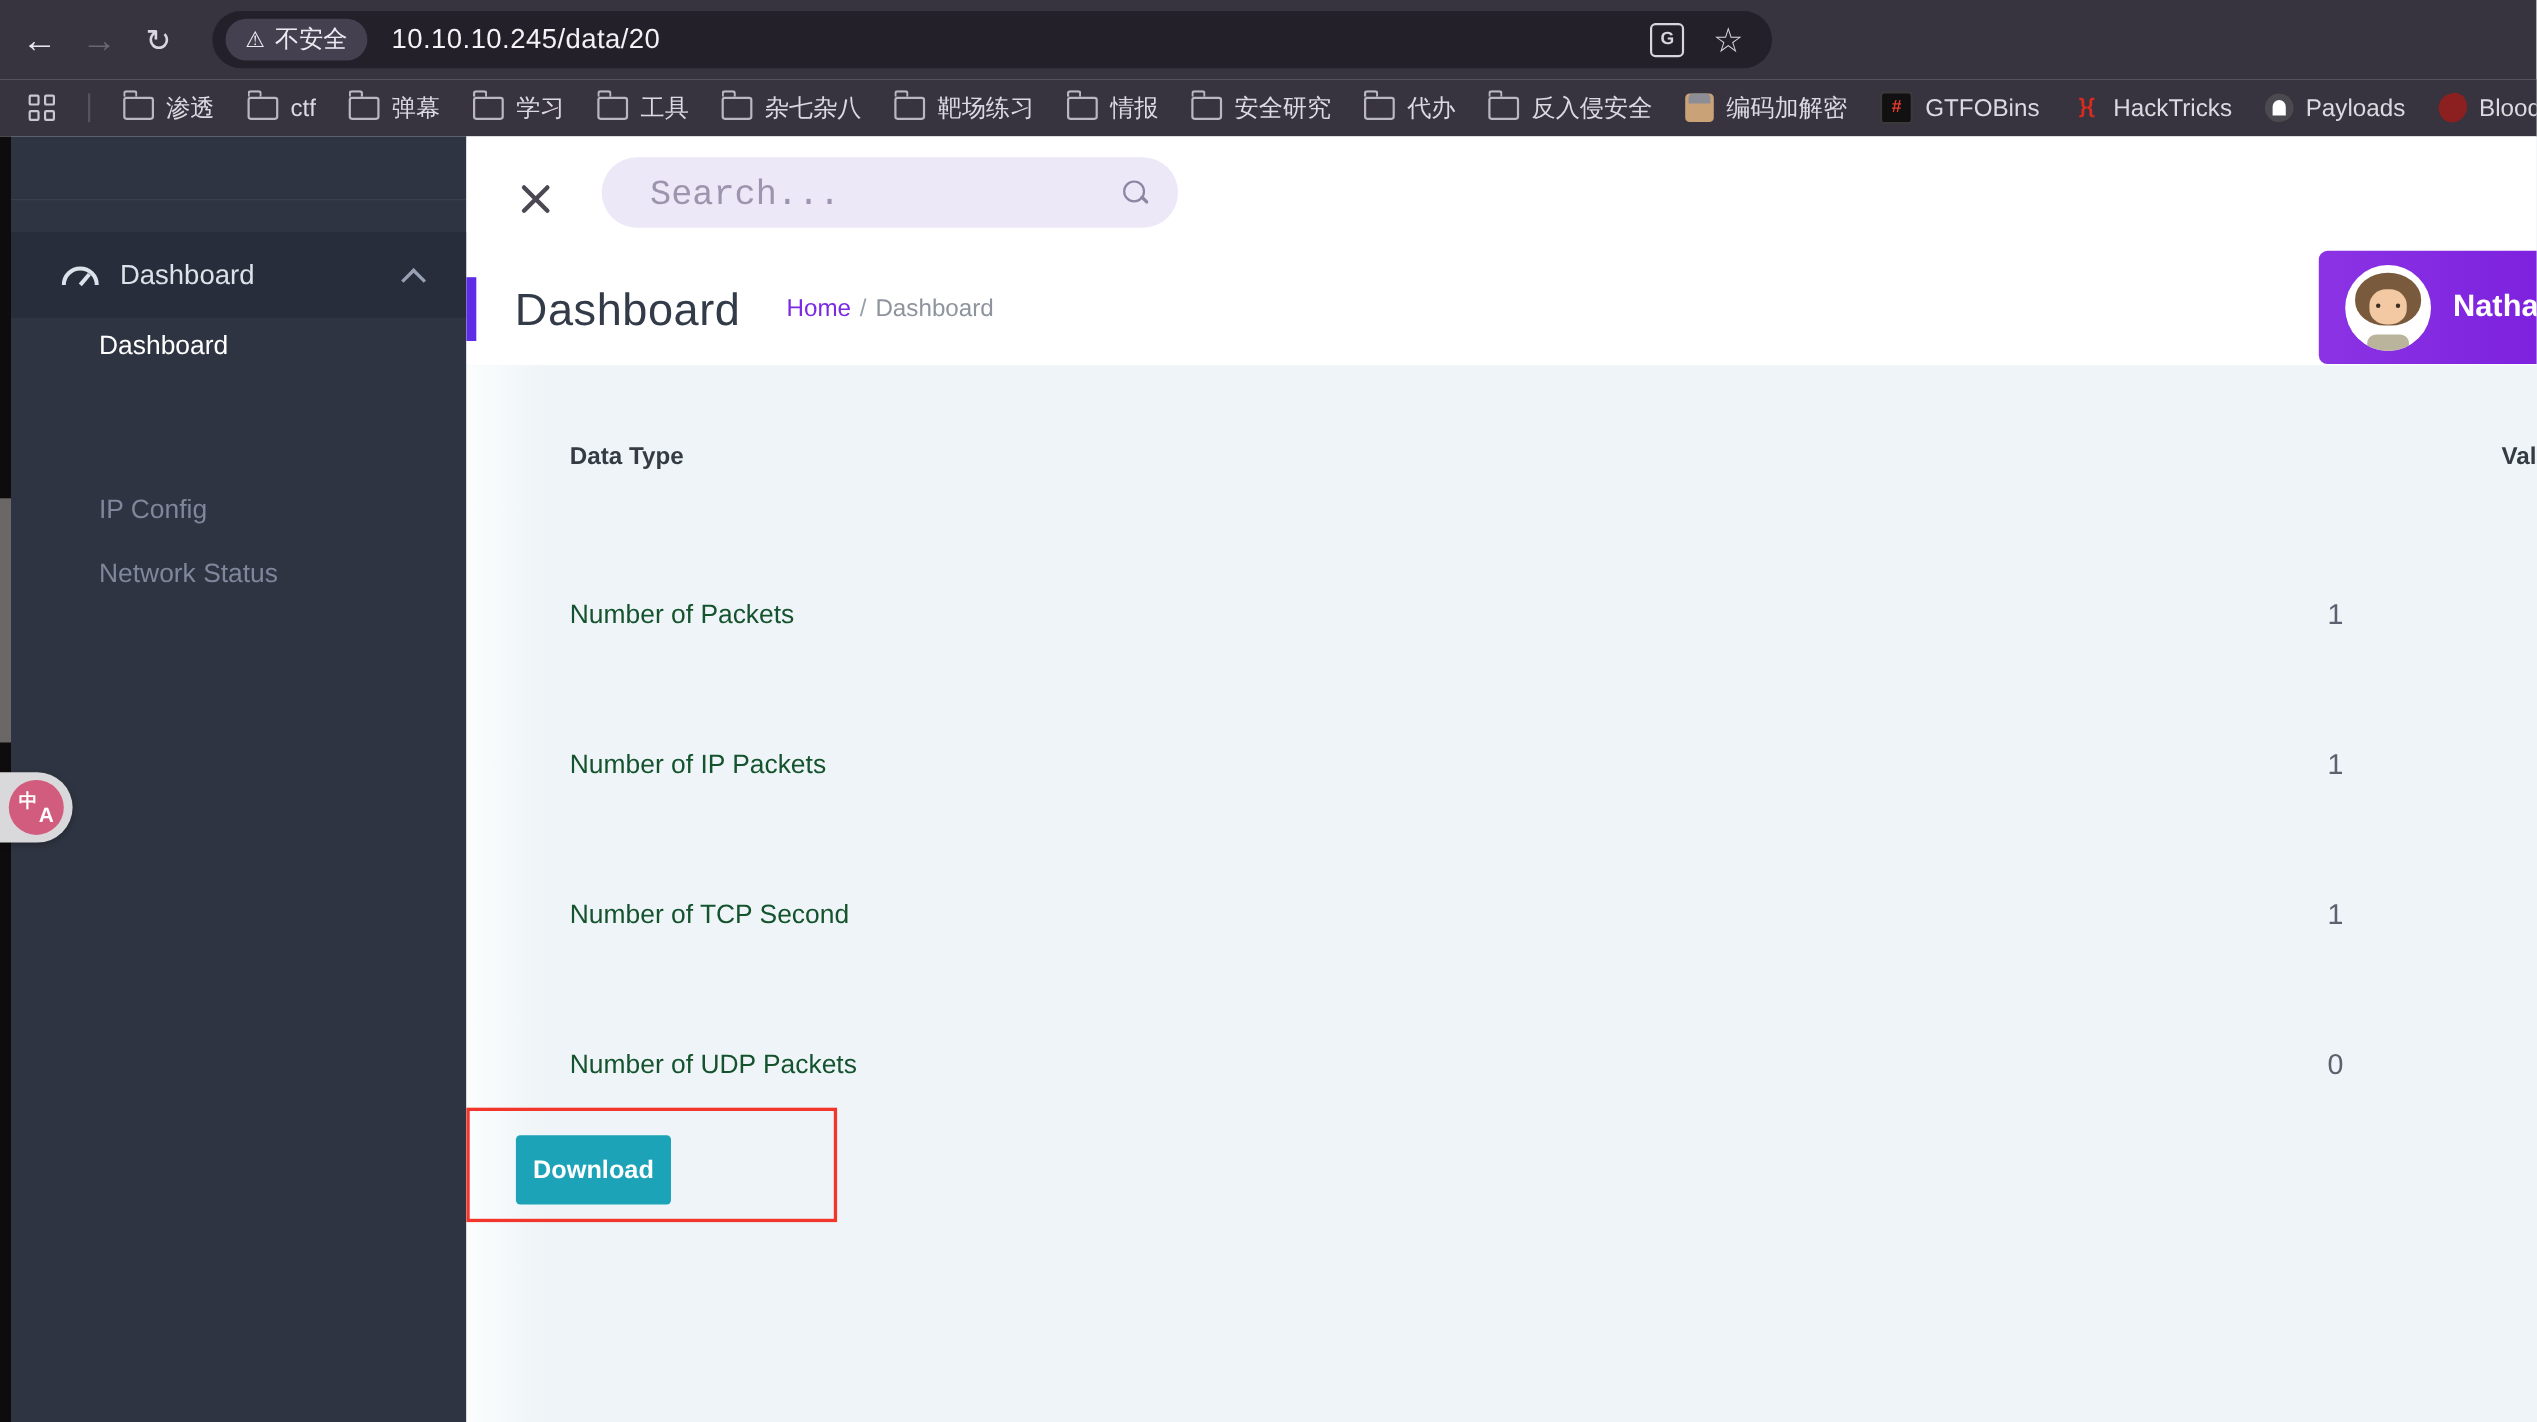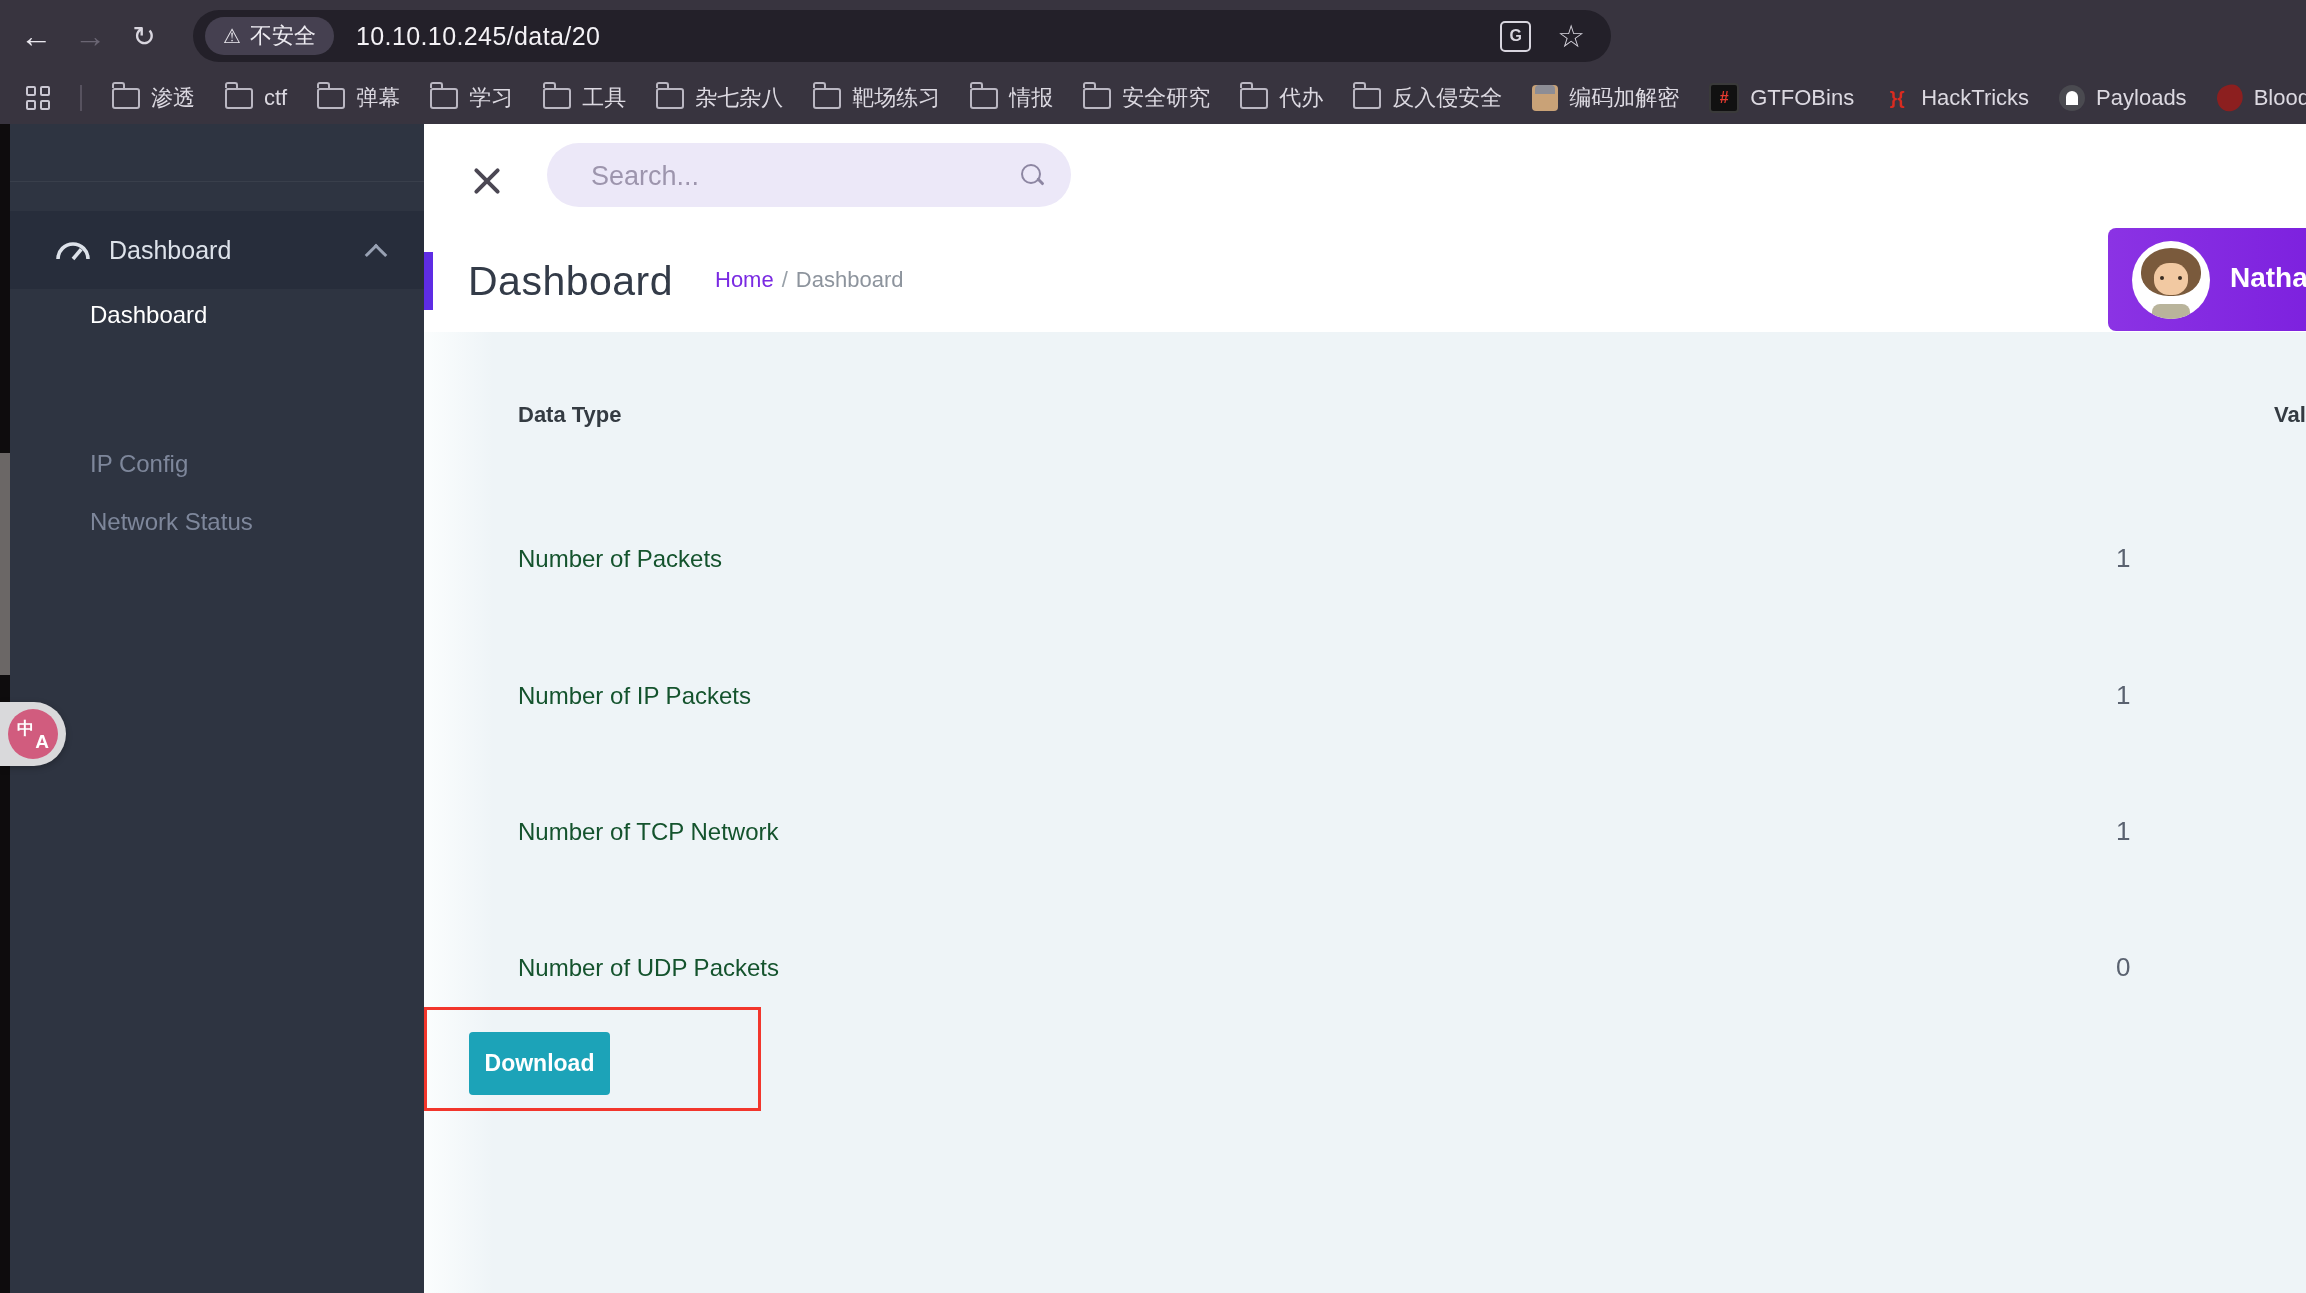--- a/index.html
+++ b/index.html
@@ -97,21 +97,21 @@
   .tw-circle .g2{position:absolute;bottom:6px;right:9px;font-size:19px;font-weight:bold;}
 
   
   .content{position:absolute;left:424px;top:124px;width:1882px;height:1169px;}
   .header-white{position:absolute;left:0;top:0;width:100%;height:208px;background:#ffffff;}
   .xmark{position:absolute;left:46px;top:40px;width:34px;height:34px;cursor:pointer;}
   .xmark::before,.xmark::after{content:"";position:absolute;top:15px;left:0;width:34px;height:4px;border-radius:2px;background:#4b4753;}
   .xmark::before{transform:rotate(45deg);}
   .xmark::after{transform:rotate(-45deg);}
   .search-pill{position:absolute;left:123px;top:19px;width:524px;height:64px;border-radius:32px;background:#ece8f8;}
-  .search-pill input{position:absolute;left:42px;top:0;width:400px;height:64px;background:transparent;border:none;outline:none;font-family:Liberation Sans, sans-serif;font-size:27px;color:#5b5468;}
+  .search-pill input{position:absolute;left:42px;top:0;width:400px;height:64px;background:transparent;border:none;outline:none;font-family:Liberation Mono, monospace;font-size:32px;color:#5b5468;}
   .search-pill input::placeholder{color:#9d95ad;}
   .mag{position:absolute;right:30px;top:21px;width:16px;height:16px;border:2.5px solid #8d86a2;border-radius:50%;}
   .mag::after{content:"";position:absolute;left:13px;top:14px;width:9px;height:2.5px;background:#8d86a2;transform:rotate(45deg);border-radius:2px;}
   .accent-bar{position:absolute;left:0;top:128px;width:9px;height:58px;background:#5e2ce4;}
   .page-title{position:absolute;left:44px;top:134px;font-size:41px;color:#333b48;font-weight:400;letter-spacing:.5px;}
   .breadcrumb{position:absolute;left:291px;top:143px;font-size:22px;}
   .breadcrumb .home{color:#7a2ae2;}
   .breadcrumb .sep{color:#98a0a8;margin:0 8px;}
   .breadcrumb .cur{color:#8d949d;}
 
@@ -282,21 +282,21 @@
 
     <div class="left-fade"></div>
 
     <div class="th th-type">Data Type</div>
     <div class="th th-value">Value</div>
 
     <div class="row-label rl-0">Number of Packets</div>
     <div class="row-value rv-0">1</div>
     <div class="row-label rl-1">Number of IP Packets</div>
     <div class="row-value rv-1">1</div>
-    <div class="row-label rl-2">Number of TCP Network</div>
+    <div class="row-label rl-2">Number of TCP Second</div>
     <div class="row-value rv-2">1</div>
     <div class="row-label rl-3">Number of UDP Packets</div>
     <div class="row-value rv-3">0</div>
 
     <button class="dl-btn">Download</button>
     <div class="red-box"></div>
   </div>
 
 </div>
 

